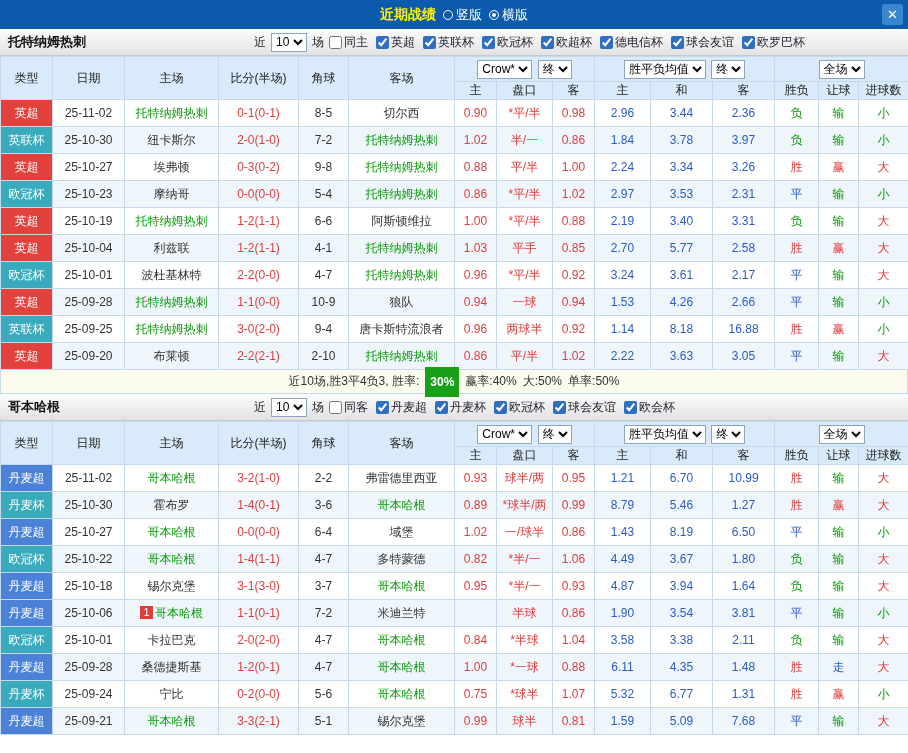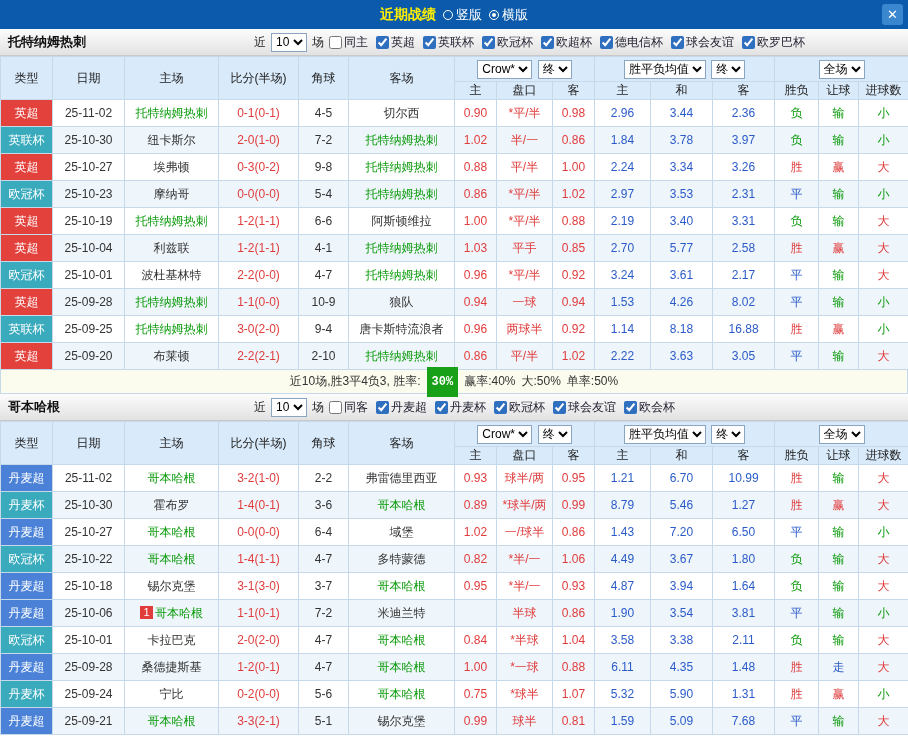--- a/index.html
+++ b/index.html
@@ -45,21 +45,21 @@
   td.euro { color:var(--c-draw-blue,#2b5bc8); }
   td.c-red { color:var(--c-win-red,#e03c3c); }
   td.c-green { color:var(--c-lose-green,#0a9a0a); }
   td.c-blue { color:var(--c-draw-blue,#2b5bc8); }
   .rank-badge { display:inline-block; width:13px; height:13px; line-height:13px; background:#e03c3c;
     color:#fff; font-size:11px; margin-right:2px; vertical-align:1px; }
 
   
   .summary { height:24px; background:#fcfcee; border:1px solid #c5d9ea; border-top:none;
     display:flex; align-items:center; justify-content:center; gap:6px; font-size:12px; color:#333; }
-  .win-rate-badge { background:var(--c-badge-green,#18a018); color:#fff; font-weight:bold; padding:8px 5px;font-family:Liberation Mono, monospace; }
+  .win-rate-badge { background:var(--c-badge-green,#18a018); color:#fff; font-weight:bold; padding:8px 5px; }
 </style>
 </head>
 <body>
 
 <div class="topbar">
   <span class="topbar-title">近期战绩</span>
   <span class="radio-opt">
     <span class="rdo"></span>
     <span>竖版</span>
   </span>
@@ -162,21 +162,21 @@
         <th>让球</th>
         <th>进球数</th>
       </tr>
     </thead>
     <tbody>
         <tr>
           <td class="lg lg-red">英超</td>
           <td class="date">25-11-02</td>
           <td class="team self">托特纳姆热刺</td>
           <td class="score">0-1(0-1)</td>
-          <td class="corner">4-5</td>
+          <td class="corner">8-5</td>
           <td class="team">切尔西</td>
           <td class="odds">0.90</td>
           <td class="odds">*平/半</td>
           <td class="odds">0.98</td>
           <td class="euro">2.96</td>
           <td class="euro">3.44</td>
           <td class="euro">2.36</td>
           <td class="c-green">负</td>
           <td class="c-green">输</td>
           <td class="c-green">小</td>
@@ -288,21 +288,21 @@
           <td class="date">25-09-28</td>
           <td class="team self">托特纳姆热刺</td>
           <td class="score">1-1(0-0)</td>
           <td class="corner">10-9</td>
           <td class="team">狼队</td>
           <td class="odds">0.94</td>
           <td class="odds">一球</td>
           <td class="odds">0.94</td>
           <td class="euro">1.53</td>
           <td class="euro">4.26</td>
-          <td class="euro">8.02</td>
+          <td class="euro">2.66</td>
           <td class="c-blue">平</td>
           <td class="c-green">输</td>
           <td class="c-green">小</td>
         </tr>
         <tr>
           <td class="lg lg-teal">英联杯</td>
           <td class="date">25-09-25</td>
           <td class="team self">托特纳姆热刺</td>
           <td class="score">3-0(2-0)</td>
           <td class="corner">9-4</td>
@@ -469,21 +469,21 @@
           <td class="lg lg-blue">丹麦超</td>
           <td class="date">25-10-27</td>
           <td class="team self">哥本哈根</td>
           <td class="score">0-0(0-0)</td>
           <td class="corner">6-4</td>
           <td class="team">域堡</td>
           <td class="odds">1.02</td>
           <td class="odds">一/球半</td>
           <td class="odds">0.86</td>
           <td class="euro">1.43</td>
-          <td class="euro">7.20</td>
+          <td class="euro">8.19</td>
           <td class="euro">6.50</td>
           <td class="c-blue">平</td>
           <td class="c-green">输</td>
           <td class="c-green">小</td>
         </tr>
         <tr>
           <td class="lg lg-teal">欧冠杯</td>
           <td class="date">25-10-22</td>
           <td class="team self">哥本哈根</td>
           <td class="score">1-4(1-1)</td>
@@ -571,21 +571,21 @@
           <td class="lg lg-teal">丹麦杯</td>
           <td class="date">25-09-24</td>
           <td class="team">宁比</td>
           <td class="score">0-2(0-0)</td>
           <td class="corner">5-6</td>
           <td class="team self">哥本哈根</td>
           <td class="odds">0.75</td>
           <td class="odds">*球半</td>
           <td class="odds">1.07</td>
           <td class="euro">5.32</td>
-          <td class="euro">5.90</td>
+          <td class="euro">6.77</td>
           <td class="euro">1.31</td>
           <td class="c-red">胜</td>
           <td class="c-red">赢</td>
           <td class="c-green">小</td>
         </tr>
         <tr>
           <td class="lg lg-blue">丹麦超</td>
           <td class="date">25-09-21</td>
           <td class="team self">哥本哈根</td>
           <td class="score">3-3(2-1)</td>

